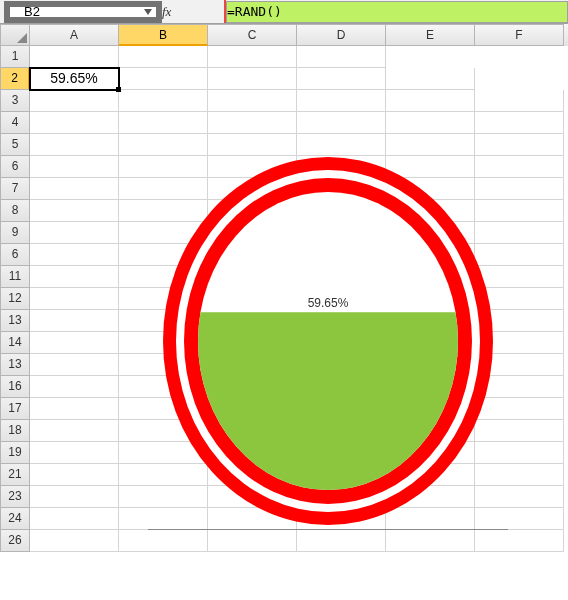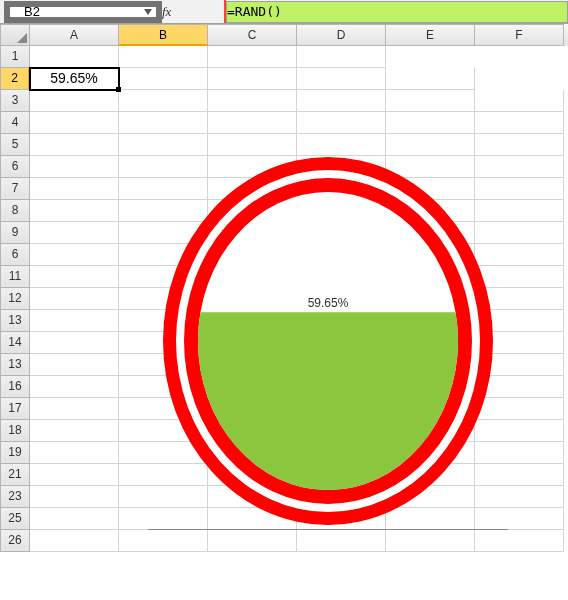--- a/index.html
+++ b/index.html
@@ -245,21 +245,21 @@
       <div class="row">
         <div class="row-h">23</div>
         <div class="cell"></div>
         <div class="cell"></div>
         <div class="cell"></div>
         <div class="cell"></div>
         <div class="cell"></div>
         <div class="cell"></div>
       </div>
       <div class="row">
-        <div class="row-h">25</div>
+        <div class="row-h">24</div>
         <div class="cell"></div>
         <div class="cell"></div>
         <div class="cell"></div>
         <div class="cell"></div>
         <div class="cell"></div>
         <div class="cell"></div>
       </div>
       <div class="row">
         <div class="row-h">26</div>
         <div class="cell"></div>

